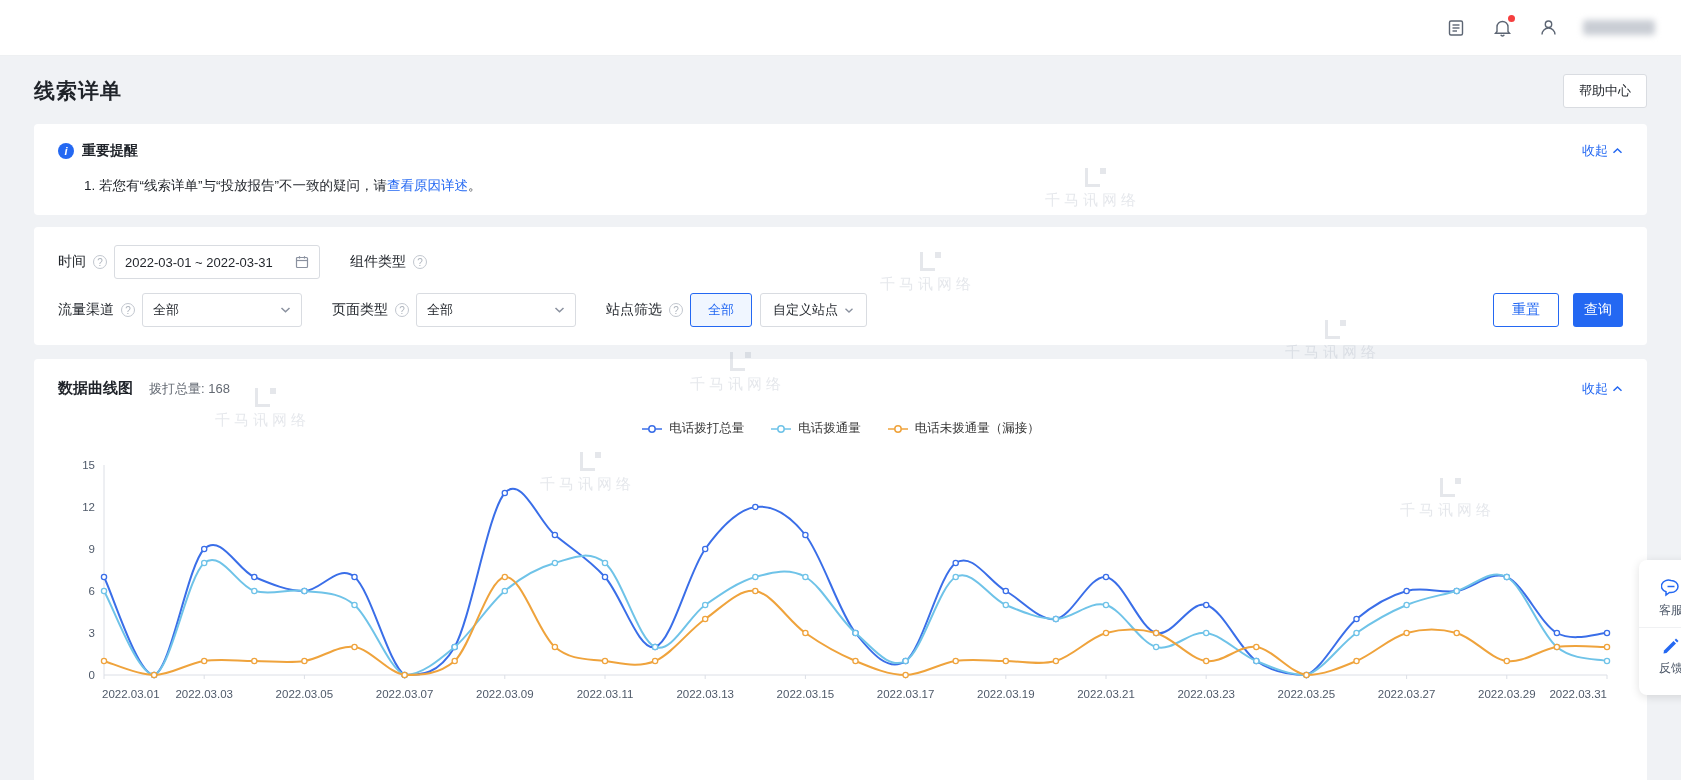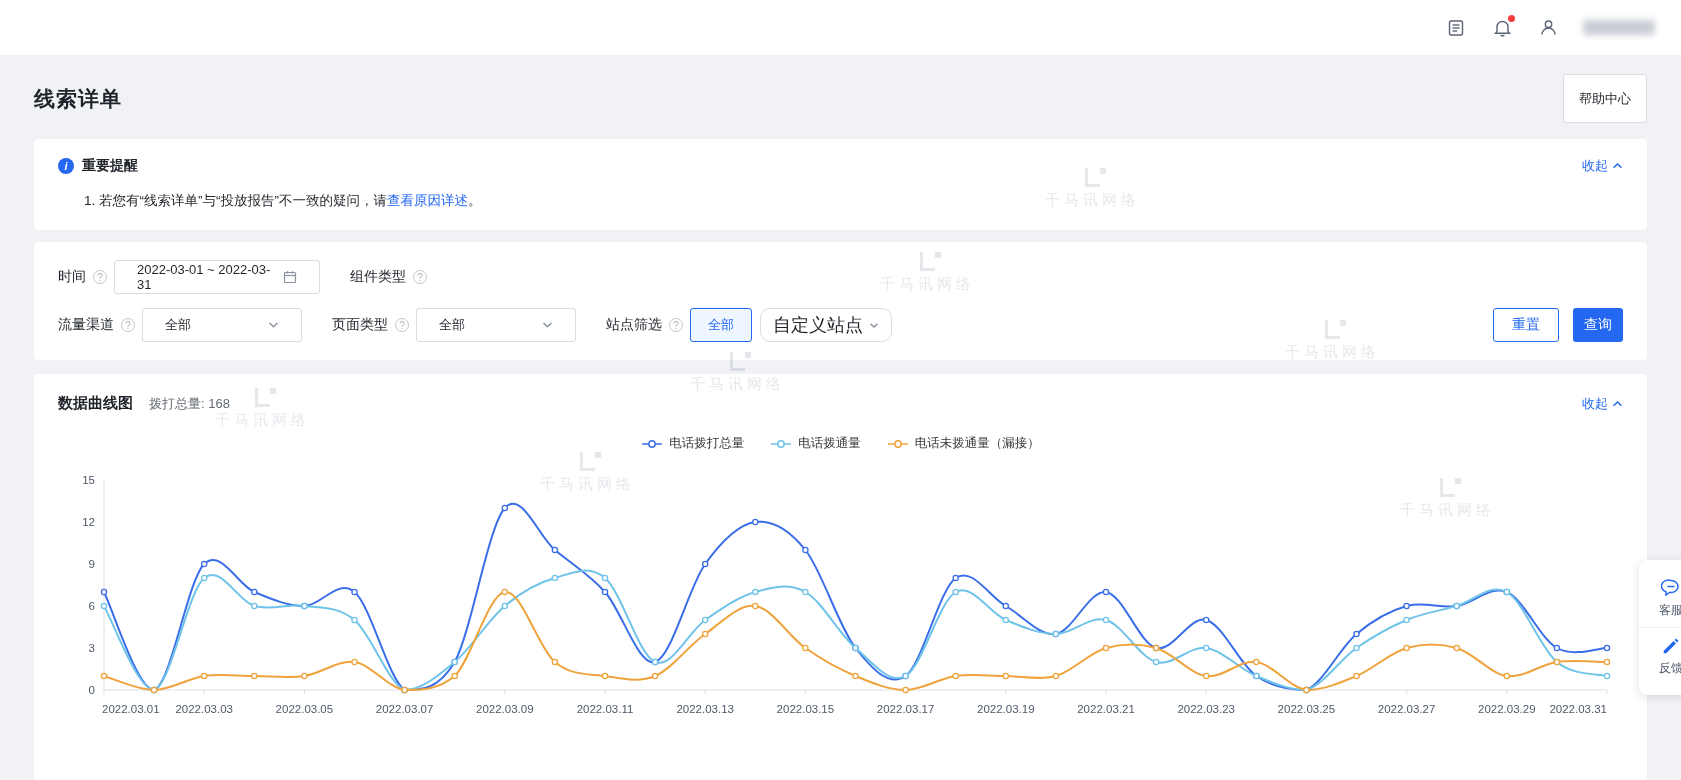--- a/index.html
+++ b/index.html
@@ -11,45 +11,45 @@
   
   .topbar{height:56px;background:#fff;border-bottom:1px solid #eef0f2;display:flex;align-items:center;justify-content:flex-end;padding-right:26px;gap:24px}
   .tb-icon{position:relative;width:22px;height:22px;display:inline-flex;align-items:center;justify-content:center;color:#5c6573;cursor:pointer}
   .tb-icon svg{display:block}
   .badge-dot{position:absolute;top:-2px;right:-2px;width:7px;height:7px;border-radius:50%;background:#f53f3f}
   .username-blur{width:72px;height:15px;border-radius:3px;background:#c9cdd4;filter:blur(3px)}
   
   .page{padding:0 34px;position:relative}
   .page-head{display:flex;align-items:center;justify-content:space-between;margin:18px 0 16px}
   .page-head h1{font-size:21px;font-weight:700;color:#1f2329;letter-spacing:1px}
-  .btn-plain{height:49px;padding:0 15px;background:#fff;border:1px solid #d9dce1;border-radius:3px;font-size:13px;color:#1f2329;cursor:pointer;font-family:Liberation Serif, serif}
+  .btn-plain{height:34px;padding:0 15px;background:#fff;border:1px solid #d9dce1;border-radius:3px;font-size:13px;color:#1f2329;cursor:pointer;font-family:Liberation Serif, serif}
   .card{background:#fff;border-radius:4px;position:relative}
   
   .notice{padding:18px 24px 16px;margin-bottom:12px}
   .notice-head{display:flex;align-items:center;gap:8px}
   .info-icon{width:16px;height:16px;border-radius:50%;background:#2468f2;color:#fff;font-size:11px;font-weight:700;display:inline-flex;align-items:center;justify-content:center;font-style:italic}
   .notice-title{font-size:14px;font-weight:600;color:#1f2329}
   .collapse-link{margin-left:auto;color:#2468f2;font-size:13px;display:inline-flex;align-items:center;gap:4px;cursor:pointer;text-decoration:none}
   .notice-line{margin:13px 0 0 26px;font-size:13.5px;color:#1f2329;line-height:26px}
   .link{color:#2468f2;text-decoration:none;cursor:pointer}
   
   .filters{padding:18px 24px;margin-bottom:14px}
   .f-row{display:flex;align-items:center;gap:30px}
   .f-row + .f-row{margin-top:14px}
   .f-group{display:flex;align-items:center;gap:7px}
   .f-label{font-size:14px;color:#1f2329;font-weight:500;white-space:nowrap}
   .q-icon{width:14px;height:14px;border-radius:50%;border:1px solid #c2c7cf;color:#aeb4bd;font-size:10px;display:inline-flex;align-items:center;justify-content:center;cursor:pointer}
-  .ctl{height:34px;border:1px solid #d9dce1;border-radius:3px;background:#fff;display:flex;align-items:center;padding:0 22px;font-size:13px;color:#1f2329;cursor:pointer}
+  .ctl{height:34px;border:1px solid #d9dce1;border-radius:3px;background:#fff;display:flex;align-items:center;padding:0 10px;font-size:13px;color:#1f2329;cursor:pointer}
   .ctl-date{width:206px;justify-content:space-between}
   .ctl-select{justify-content:space-between}
   .w-180{width:180px}.w-160{width:160px}
   .chev{color:#8a919f;display:inline-flex}
   .seg{display:flex;align-items:center;gap:8px}
   .seg-on{height:34px;padding:0 17px;border:1px solid #2468f2;color:#2468f2;background:#f0f6ff;border-radius:3px;font-size:13px;display:inline-flex;align-items:center;cursor:pointer}
-  .seg-off{height:34px;padding:0 12px;border:1px solid #d9dce1;color:#1f2329;background:#fff;border-radius:10px;font-size:18px;display:inline-flex;align-items:center;gap:6px;cursor:pointer}
+  .seg-off{height:34px;padding:0 12px;border:1px solid #d9dce1;color:#1f2329;background:#fff;border-radius:3px;font-size:13px;display:inline-flex;align-items:center;gap:6px;cursor:pointer}
   .f-actions{margin-left:auto;display:flex;gap:14px}
   .btn-ghost{height:34px;width:66px;border:1px solid #2468f2;color:#2468f2;background:#fff;border-radius:3px;font-size:14px;cursor:pointer;font-family:inherit}
   .btn-primary{height:34px;width:50px;border:none;color:#fff;background:#2468f2;border-radius:3px;font-size:14px;cursor:pointer;font-family:inherit}
   
   .chart-card{padding:20px 24px 10px;height:432px}
   .chart-head{display:flex;align-items:center}
   .chart-title{font-size:15px;font-weight:700;color:#1f2329}
   .chart-sub{font-size:13px;color:#646a73;margin-left:16px}
   .legend{display:flex;justify-content:center;gap:26px;margin-top:22px}
   .legend-item{display:inline-flex;align-items:center;gap:6px;font-size:12.5px;color:#333;cursor:pointer}

